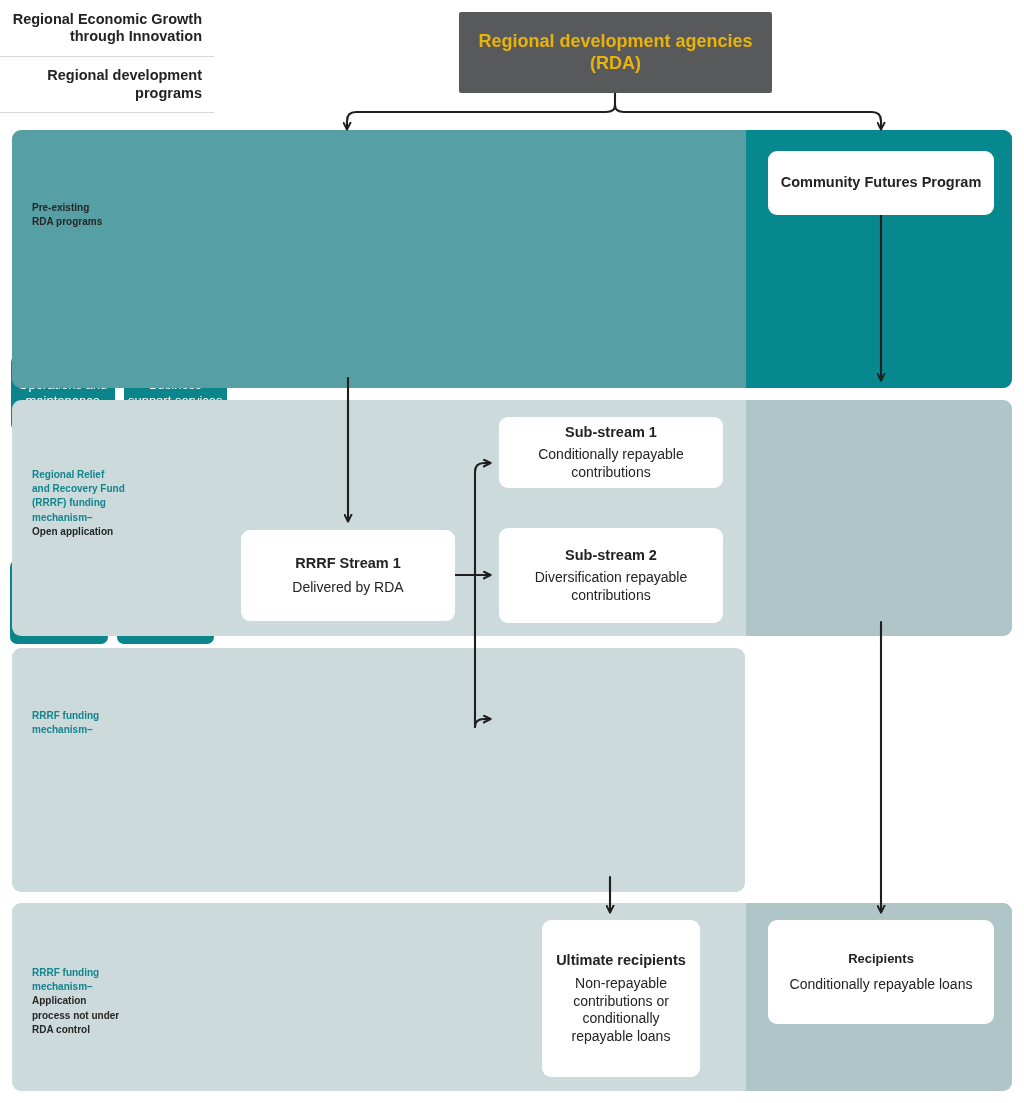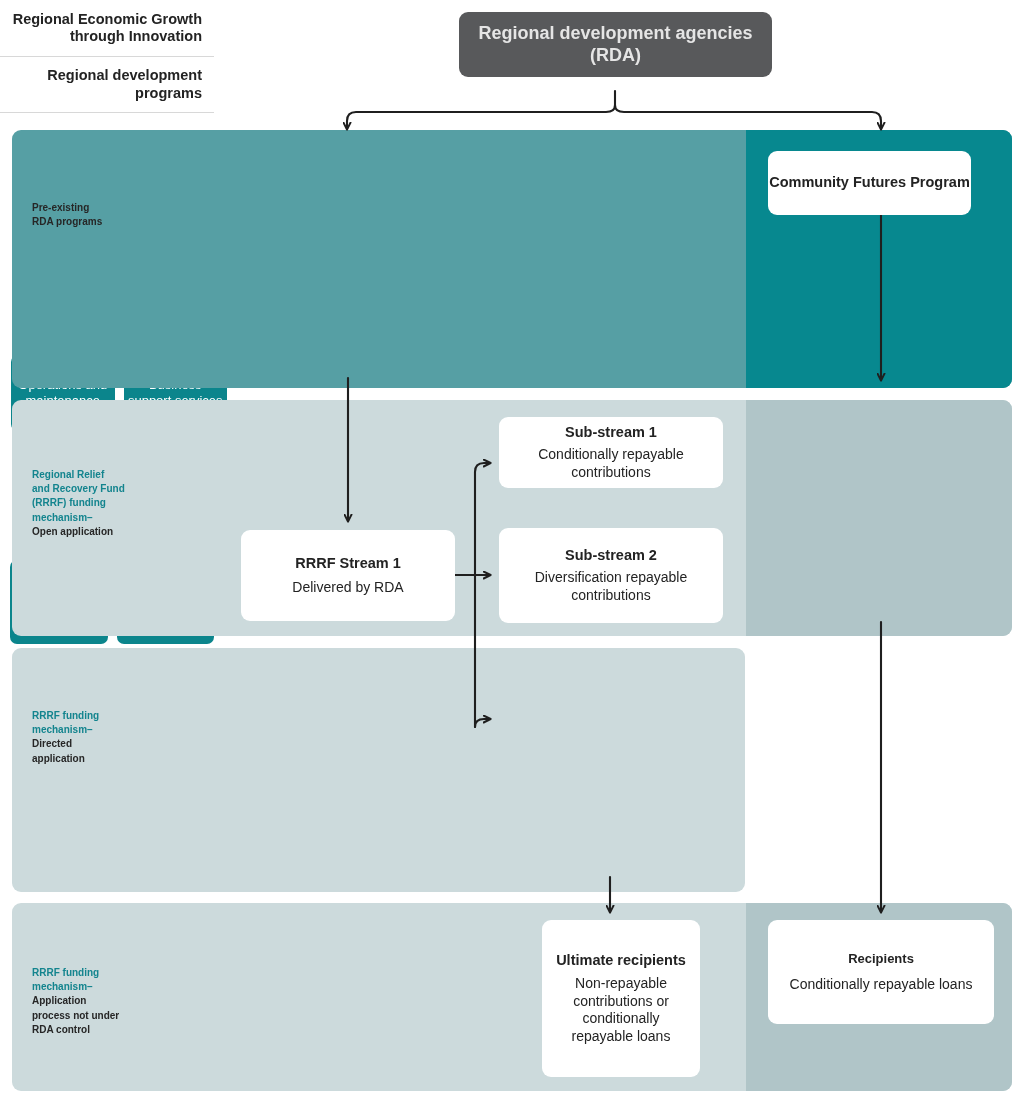--- a/index.html
+++ b/index.html
@@ -41,24 +41,24 @@
   .node .ttl{
     font-weight:bold;
     line-height:1.18;
   }
   .node .sub{
     line-height:1.25;
   }
 
   
   #root-node{
-    left:459px; top:12px; width:313px; height:65px;
+    left:459px; top:12px; width:313px; height:81px;
     background:#58595b;
-    color:#e5e5e5;
-    border-radius:9px;
+    color:#eab308;
+    border-radius:2px;
     font-size:18px;
     font-weight:bold;
     line-height:1.22;
   }
 
   
   .band{
     position:absolute;
     box-sizing:border-box;
     border-radius:9px;
@@ -106,21 +106,21 @@
     line-height:1.2;
     padding:4px 12px;
     box-sizing:border-box;
   }
   .stack-item + .stack-item{ border-top:1px solid #d8d8d8; }
   #stack-item-0{ flex:0 0 56px; }
   #stack-item-1{ flex:0 0 56px;padding-left:12px; }
   #stack-item-2{ flex:1 1 auto; }
 
   #community-futures{
-    left:768px; top:151px; width:203px; height:64px;
+    left:768px; top:151px; width:226px; height:64px;
     font-size:14.5px;
   }
   #community-futures .ttl{ font-size:14.5px; }
 
   
   #rrrf-stream-1{
     left:241px; top:530px; width:214px; height:91px;
     font-size:14px;
   }
   #rrrf-stream-1 .ttl{ font-size:14.5px; margin-bottom:7px; }
@@ -264,22 +264,20 @@
     <span class="accent" style="white-space:pre-line;">Regional Relief
 and Recovery Fund
 (RRRF) funding
 mechanism–</span>
     <span class="plain" style="white-space:pre-line;">Open application</span>
   </div>
 
   <div class="band-label" id="label3">
     <span class="accent" style="white-space:pre-line;">RRRF funding
 mechanism–</span>
-    <span class="plain" style="white-space:pre-line;">Directed
-application</span>
   </div>
 
   <div class="band-label" id="label4">
     <span class="accent" style="white-space:pre-line;">RRRF funding
 mechanism–</span>
     <span class="plain" style="white-space:pre-line;">Application
 process not under
 RDA control</span>
   </div>
 

